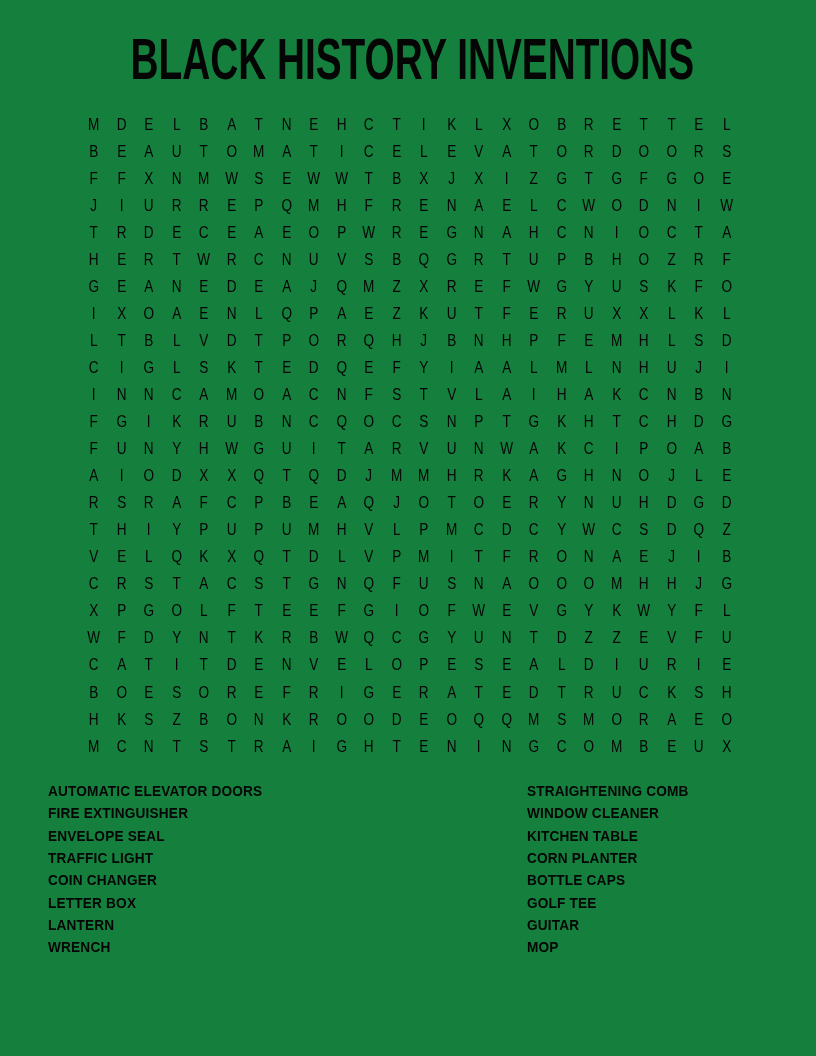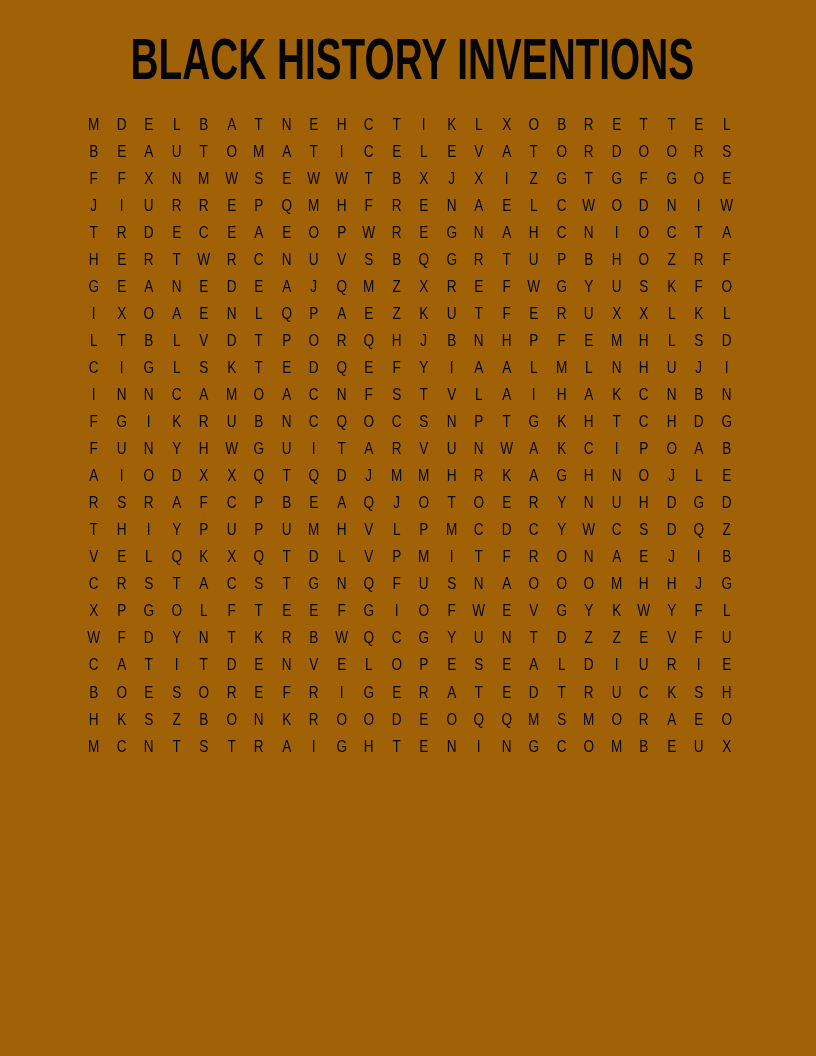--- a/index.html
+++ b/index.html
@@ -8,21 +8,21 @@
     background: #ffffff;
     font-family: "Liberation Sans", sans-serif;
     color: #050505;
     position: relative;
     overflow: hidden;
   }
   .page {
     position: absolute;
     width: 816px; height: 1056px;
     left: 0; top: 0;
-    background: #a16207;
+    background: #15803d;
   }
   .title {
     position: absolute;
     top: 31px;
     left: 0;
     width: 816px;
     text-align: center;
     font-size: 57px;
     font-weight: 700;
     line-height: 1.0;
@@ -643,13 +643,33 @@
       <span class="cell">G</span>
       <span class="cell">C</span>
       <span class="cell">O</span>
       <span class="cell">M</span>
       <span class="cell">B</span>
       <span class="cell">E</span>
       <span class="cell">U</span>
       <span class="cell">X</span>
     </div>
 
+  <div class="word-col word-col-0" id="wordcol-0">
+      <div class="word">AUTOMATIC ELEVATOR DOORS</div>
+      <div class="word">FIRE EXTINGUISHER</div>
+      <div class="word">ENVELOPE SEAL</div>
+      <div class="word">TRAFFIC LIGHT</div>
+      <div class="word">COIN CHANGER</div>
+      <div class="word">LETTER BOX</div>
+      <div class="word">LANTERN</div>
+      <div class="word">WRENCH</div>
+    </div>
+  <div class="word-col word-col-2" id="wordcol-2">
+      <div class="word">STRAIGHTENING COMB</div>
+      <div class="word">WINDOW CLEANER</div>
+      <div class="word">KITCHEN TABLE</div>
+      <div class="word">CORN PLANTER</div>
+      <div class="word">BOTTLE CAPS</div>
+      <div class="word">GOLF TEE</div>
+      <div class="word">GUITAR</div>
+      <div class="word">MOP</div>
+    </div>
 </div>
 
 </body></html>

